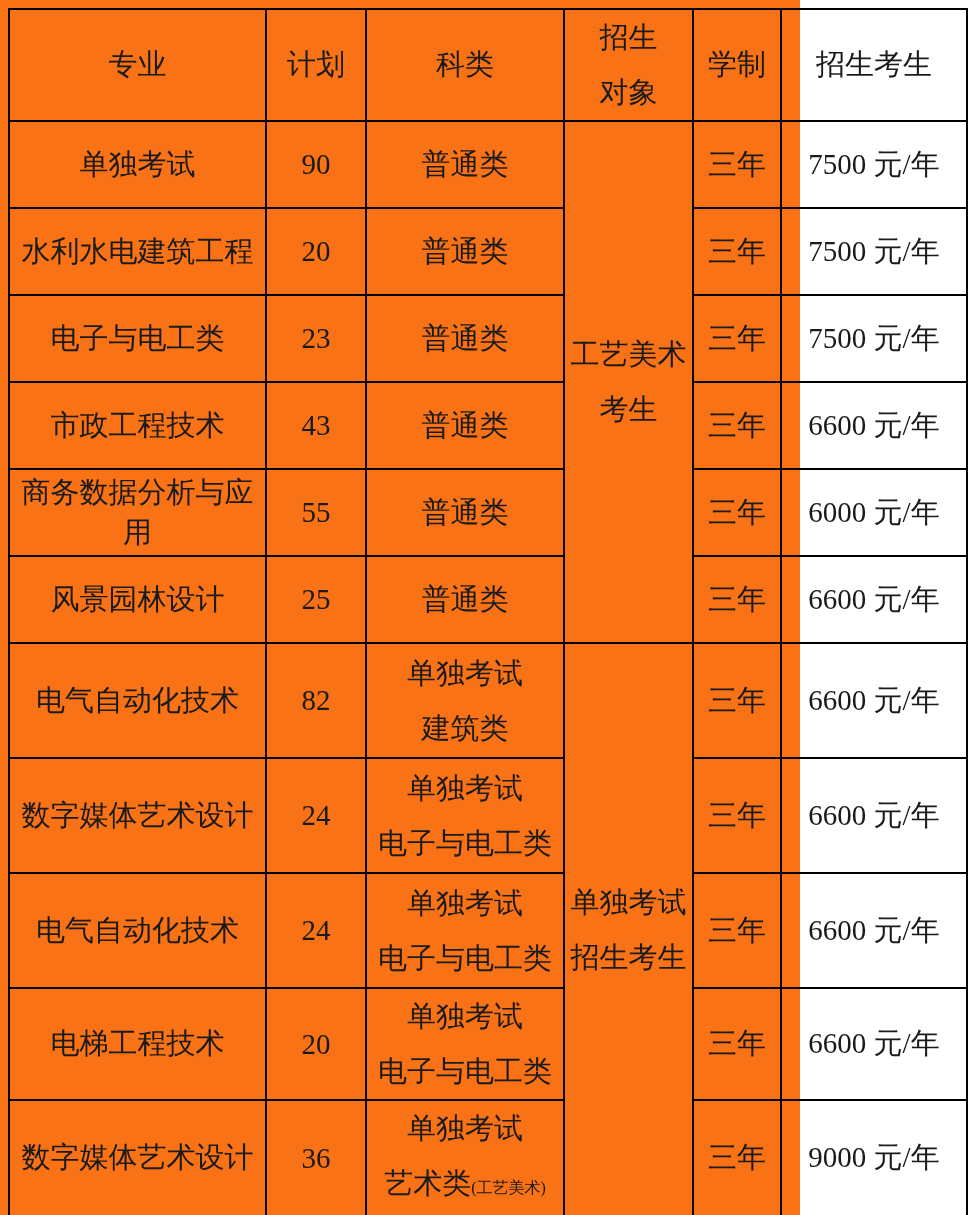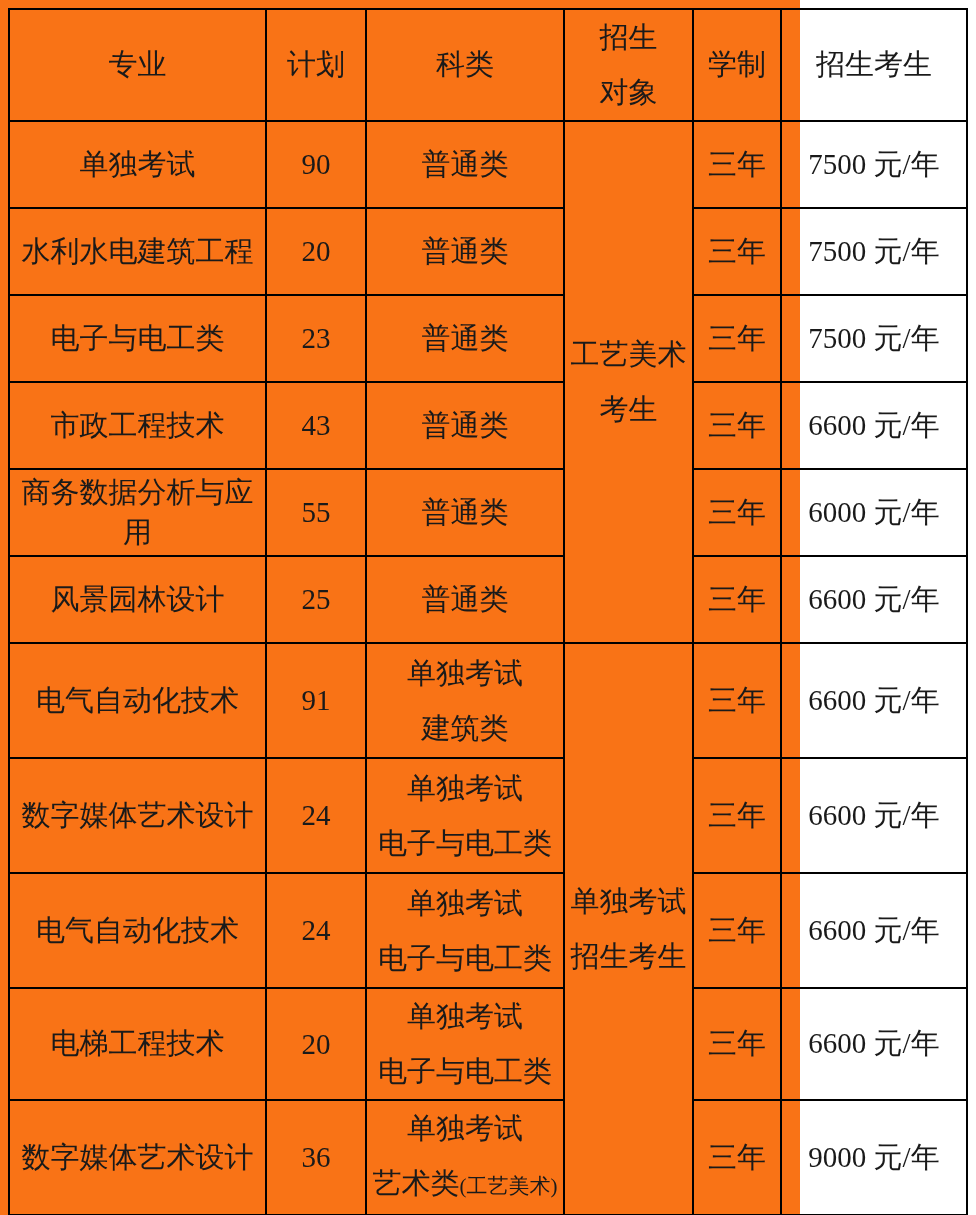--- a/index.html
+++ b/index.html
@@ -42,21 +42,21 @@
   tr.row-head  { height: 110px; }
   tr.row-short { height: 87px;  }
   tr.row-tall  { height: 115px; }
   tr.row-med   { height: 108px; }
 
   .line {
     display: block;
     line-height: 55px;
   }
   .paren {
-    font-size: 21px;
+    font-size: 16px;
   }
 </style>
 </head>
 <body>
 
 <div class="page">
   <table class="plan-table">
     <colgroup>
       <col class="col-major">
       <col class="col-plan">
@@ -120,21 +120,21 @@
       </tr>
       <tr class="row-short">
         <td>风景园林设计</td>
         <td>25</td>
         <td>普通类</td>
         <td>三年</td>
         <td>6600 元/年</td>
       </tr>
       <tr class="row-tall">
         <td>电气自动化技术</td>
-        <td>91</td>
+        <td>82</td>
         <td>
           <span class="line">单独考试</span>
           <span class="line">建筑类</span>
         </td>
         <td rowspan="5">
           <span class="line">单独考试</span>
           <span class="line">招生考生</span>
         </td>
         <td>三年</td>
         <td>6600 元/年</td>

